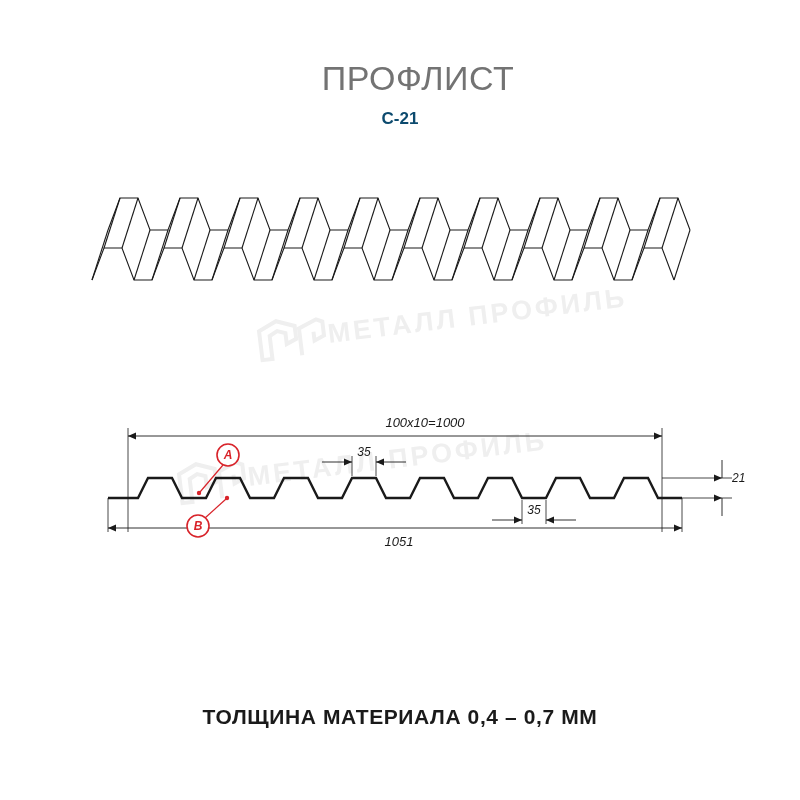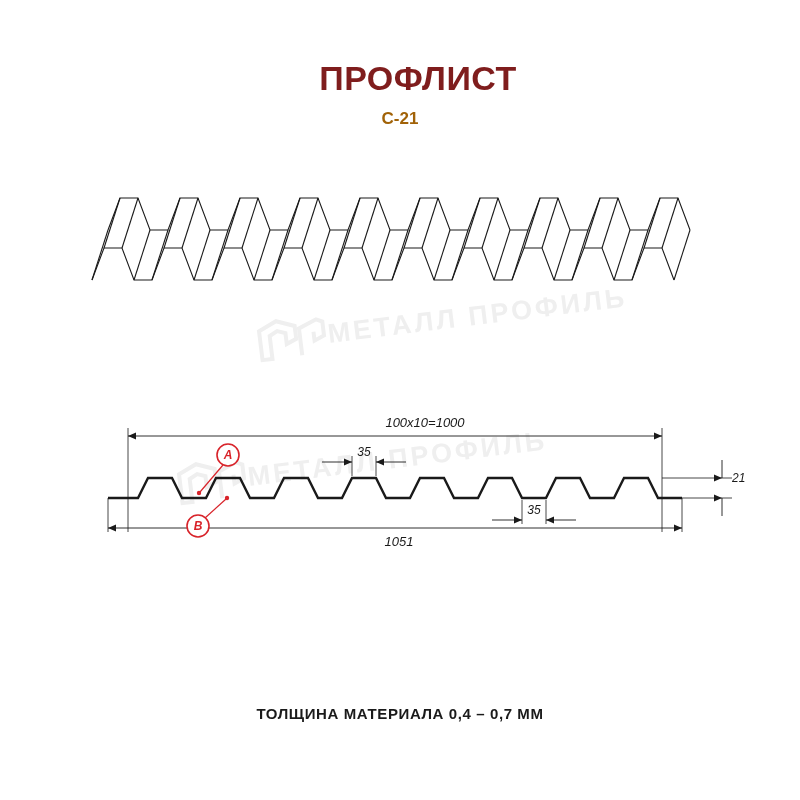--- a/index.html
+++ b/index.html
@@ -23,31 +23,31 @@
   
   .header {
     position: absolute;
     top: 60px;
     left: 0;
     width: 800px;
     text-align: center;
   }
   .title {
     font-size: 34px;
-    font-weight: bold;
+    font-weight: normal;
     letter-spacing: 0.5px;
-    color: #7f1d1d;
+    color: #737373;
     line-height: 1.1;
     padding-left: 36px;
   }
   .subtitle {
     margin-top: 12px;
     font-size: 17px;
     font-weight: bold;
-    color: #a16207;
+    color: #0c4a6e;
   }
   
   .iso-wrap {
     position: absolute;
     top: 170px;
     left: 90px;
     width: 620px;
     height: 150px;
   }
   .section-wrap {
@@ -74,21 +74,21 @@
   }
   .wm1 { left: 255px; top: 297px; transform: rotate(-7deg); }
   .wm2 { left: 175px; top: 440px; transform: rotate(-7deg); }
   
   .footer {
     position: absolute;
     top: 705px;
     left: 0;
     width: 800px;
     text-align: center;
-    font-size: 15px;
+    font-size: 21px;
     font-weight: bold;
     letter-spacing: 0.6px;
     color: #1a1a1a;
   }
   svg { display: block; }
   .lbl {
     font-family: "Liberation Sans", sans-serif;
     font-size: 12px;
     fill: #1a1a1a;
   }

